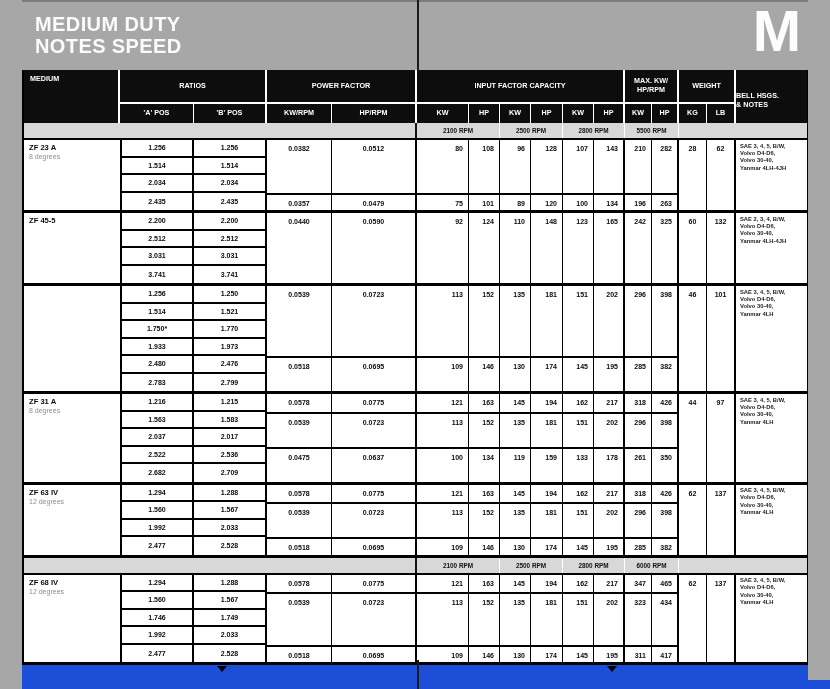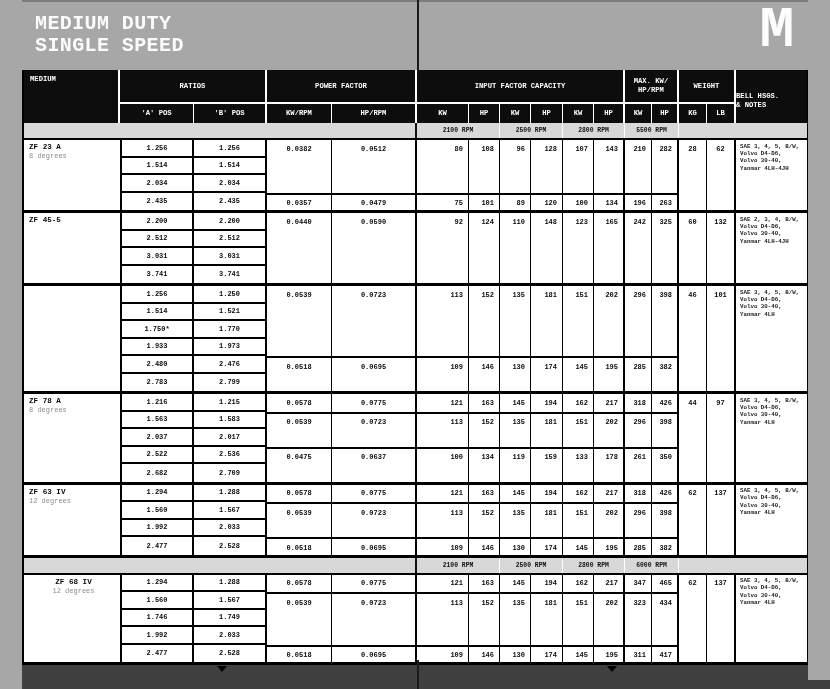--- a/index.html
+++ b/index.html
@@ -1,20 +1,20 @@
 <!DOCTYPE html>
 <html><head>
 <meta charset="utf-8">
 <style>
   * { margin:0; padding:0; box-sizing:border-box; }
   html,body { background:#e8e8e8; }
   .page {
     position:relative; width:830px; height:689px;
-    background:#404040; overflow:hidden;
-    font-family:Liberation Mono, monospace;
+    background:#1d4ed8; overflow:hidden;
+    font-family:Liberation Sans, sans-serif;
   }
   
   .band-top { position:absolute; left:0; top:0; width:830px; height:70px; background:#a7a7a7; border-top:2px solid #7c7c7c; }
   .strip-left  { position:absolute; left:0; top:0; width:22px; height:689px; background:#a7a7a7; }
   .strip-right { position:absolute; left:808px; top:0; width:22px; height:680px; background:#a7a7a7; }
   .page-title { position:absolute; left:35px; top:13px; color:#fbfbfb; font-weight:bold; font-size:20px; line-height:22px; letter-spacing:.4px; }
   .section-letter { position:absolute; left:748px; top:-2px; width:58px; text-align:center; color:#fdfdfd; font-weight:bold; font-size:58px; line-height:66px; }
   .divider-seg { position:absolute; left:417px; width:2px; background:#1b1b1b; }
   .divider-top { top:0; height:70px; }
   .divider-bottom { top:660px; height:29px; }
@@ -61,21 +61,21 @@
 <body>
 
 <div class="page">
   <div class="band-top"></div>
   <div class="strip-left"></div>
   <div class="strip-right"></div>
   <div class="divider-seg divider-top"></div>
 
   <div class="page-title">
     <div>MEDIUM DUTY</div>
-    <div>SINGLE SPEED</div>
+    <div>NOTES SPEED</div>
   </div>
   <div class="section-letter">M</div>
 
   <div class="tbl" id="tbl">
       <div class="grid16 hdr">
         <div class="hcell top-left gapR2" style="grid-area: 1 / 1 / span 2 / span 1;">MEDIUM</div>
         <div class="hcell gapR2 gapB2" style="grid-area: 1 / 2 / span 1 / span 2;">RATIOS</div>
         <div class="hcell gapR2 gapB2" style="grid-area: 1 / 4 / span 1 / span 2;">POWER FACTOR</div>
         <div class="hcell gapR2 gapB2" style="grid-area: 1 / 6 / span 1 / span 6;">INPUT FACTOR CAPACITY</div>
         <div class="hcell gapR2 gapB2" style="flex-direction: column; grid-area: 1 / 12 / span 1 / span 2;">
@@ -332,21 +332,21 @@
         </div>
         <div class="notes-cell" style="grid-area: 1 / 16 / span 6 / span 1;">
           <div>SAE 3, 4, 5, B/W,</div>
           <div>Volvo D4-D6,</div>
           <div>Volvo 30-40,</div>
           <div>Yanmar 4LH</div>
         </div>
       </div>
       <div class="grid16 block" style="grid-template-rows: repeat(5, 17.5px);">
         <div class="pcell" style="grid-area: 1 / 1 / span 5 / span 1;">
-          <div class="pname">ZF 78 A</div>
+          <div class="pname">ZF 31 A</div>
           <div class="psub">8 degrees</div>
         </div>
         <div class="rcell colA" style="grid-area: 1 / 2 / span 1 / span 1;">1.216</div>
         <div class="rcell" style="grid-area: 1 / 3 / span 1 / span 1;">1.215</div>
         <div class="rcell colA" style="grid-area: 2 / 2 / span 1 / span 1;">1.563</div>
         <div class="rcell" style="grid-area: 2 / 3 / span 1 / span 1;">1.583</div>
         <div class="rcell colA" style="grid-area: 3 / 2 / span 1 / span 1;">2.037</div>
         <div class="rcell" style="grid-area: 3 / 3 / span 1 / span 1;">2.017</div>
         <div class="rcell colA" style="grid-area: 4 / 2 / span 1 / span 1;">2.522</div>
         <div class="rcell" style="grid-area: 4 / 3 / span 1 / span 1;">2.536</div>
@@ -573,21 +573,21 @@
       </div>
       <div class="grid16 bandrow">
         <div class="bcell sepb" style="grid-area: 1 / 1 / span 1 / span 5;"></div>
         <div class="bcell sepw" style="grid-area: 1 / 6 / span 1 / span 2;">2100 RPM</div>
         <div class="bcell sepw" style="grid-area: 1 / 8 / span 1 / span 2;">2500 RPM</div>
         <div class="bcell sepw" style="grid-area: 1 / 10 / span 1 / span 2;">2800 RPM</div>
         <div class="bcell sepw" style="grid-area: 1 / 12 / span 1 / span 2;">6000 RPM</div>
         <div class="bcell" style="grid-area: 1 / 14 / span 1 / span 3;"></div>
       </div>
       <div class="grid16 block" style="grid-template-rows: repeat(5, 17.5px);">
-        <div class="pcell" style="grid-area: 1 / 1 / span 5 / span 1; text-align: center;">
+        <div class="pcell" style="grid-area: 1 / 1 / span 5 / span 1;">
           <div class="pname">ZF 68 IV</div>
           <div class="psub">12 degrees</div>
         </div>
         <div class="rcell colA" style="grid-area: 1 / 2 / span 1 / span 1;">1.294</div>
         <div class="rcell" style="grid-area: 1 / 3 / span 1 / span 1;">1.288</div>
         <div class="rcell colA" style="grid-area: 2 / 2 / span 1 / span 1;">1.560</div>
         <div class="rcell" style="grid-area: 2 / 3 / span 1 / span 1;">1.567</div>
         <div class="rcell colA" style="grid-area: 3 / 2 / span 1 / span 1;">1.746</div>
         <div class="rcell" style="grid-area: 3 / 3 / span 1 / span 1;">1.749</div>
         <div class="rcell colA" style="grid-area: 4 / 2 / span 1 / span 1;">1.992</div>

